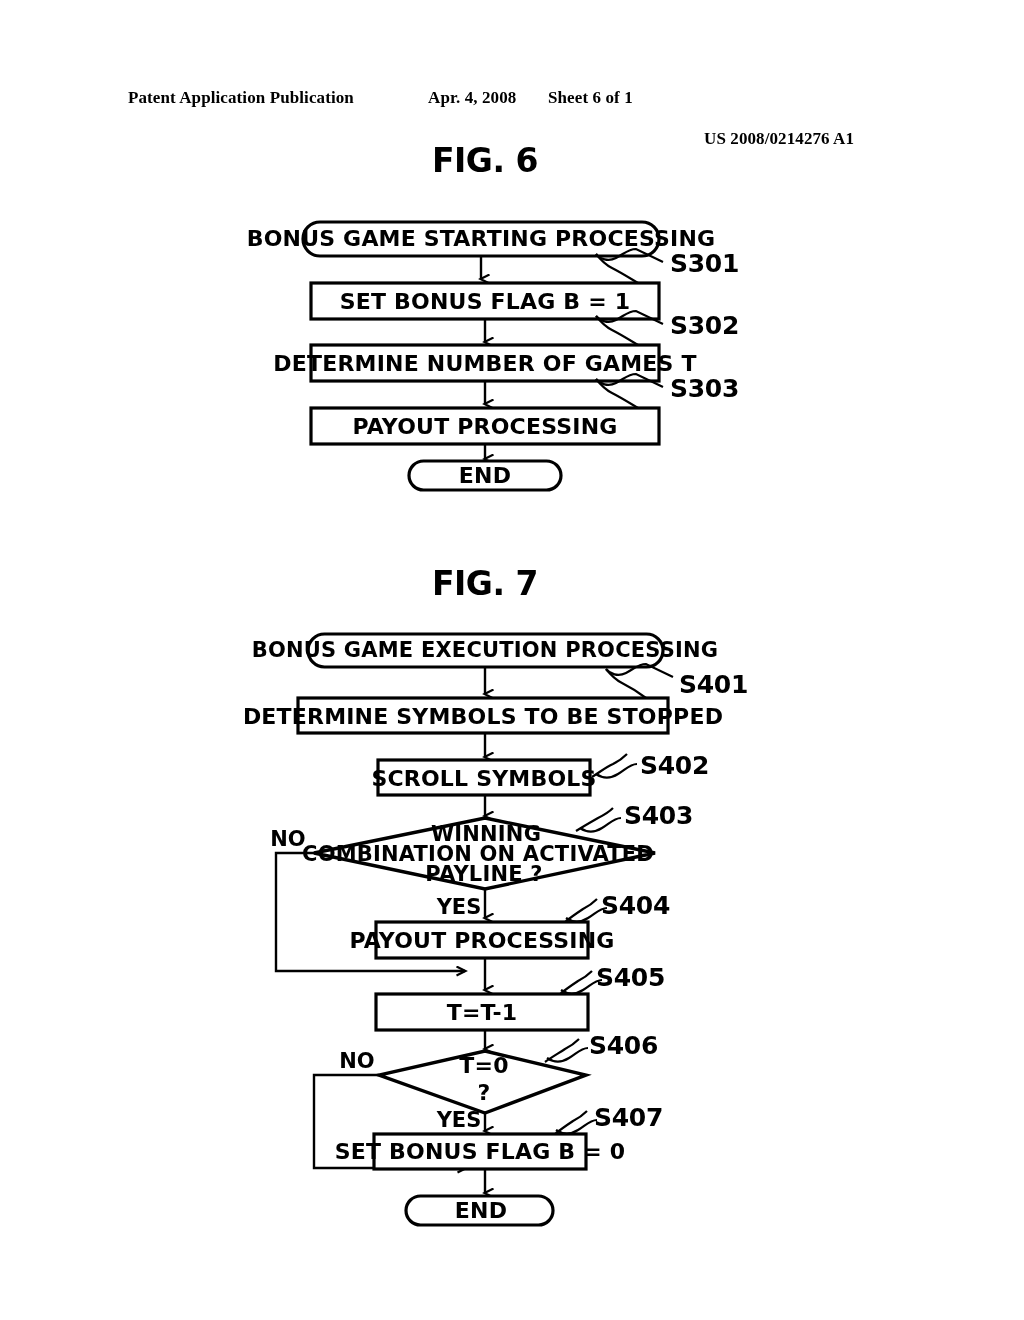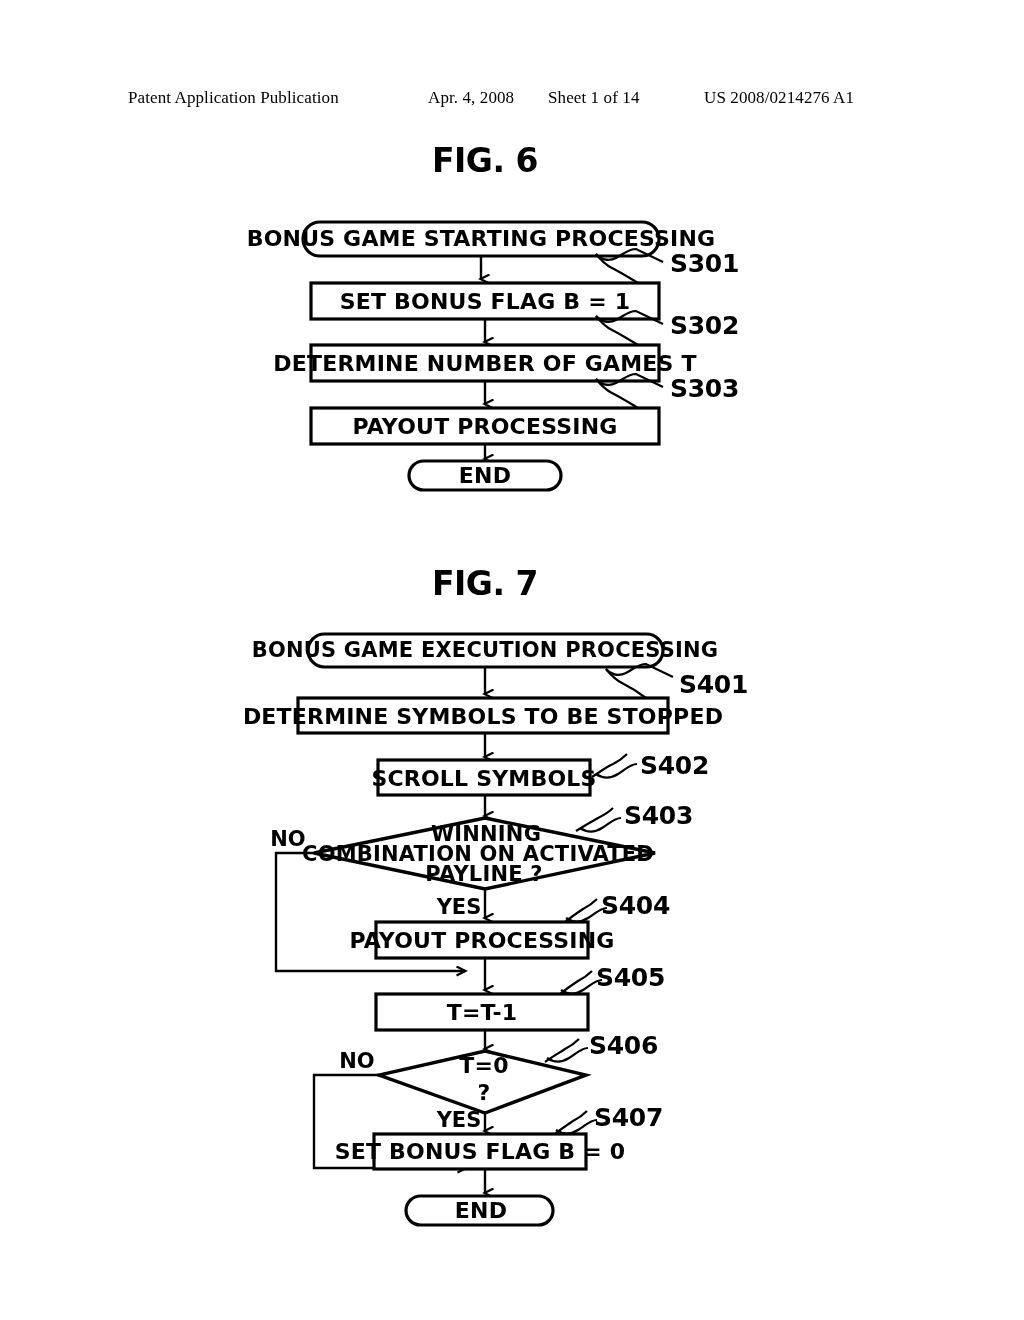--- a/index.html
+++ b/index.html
@@ -20,29 +20,29 @@
   
   .page-header {
     position: absolute;
     top: 88px;
     left: 0;
     width: 1024px;
     height: 24px;
     display: flex;
     align-items: baseline;
     font-family: "Liberation Serif", serif;
-    font-weight: normal;
+    font-weight: bold;
     font-size: 17px;
     letter-spacing: 0.1px;
     white-space: nowrap;
   }
   .hdr-pub   { position: absolute; left: 128px; }
   .hdr-date  { position: absolute; left: 428px; }
   .hdr-sheet { position: absolute; left: 548px; }
-  .hdr-num   { position: absolute; left: 704px; }
+  .hdr-num   { position: absolute; left: 704px; margin-top: 41px; }
 
   
   #figure-canvas {
     position: absolute;
     top: 0;
     left: 0;
     width: 1024px;
     height: 1320px;
   }
 
@@ -85,21 +85,21 @@
     fill: none;
     stroke-width: 2.2;
   }
 </style>
 </head>
 <body>
 
 <div class="page-header">
   <span class="hdr-pub">Patent Application Publication</span>
   <span class="hdr-date">Apr. 4, 2008</span>
-  <span class="hdr-sheet">Sheet 1 of 14</span>
+  <span class="hdr-sheet">Sheet 6 of 1</span>
   <span class="hdr-num">US 2008/0214276 A1</span>
 </div>
 
 <svg id="figure-canvas" viewBox="0 0 1024 1320" xmlns="http://www.w3.org/2000/svg">
 
   <defs>
     <marker id="arrowDown" markerWidth="12" markerHeight="12" refX="5" refY="9" orient="auto" markerUnits="userSpaceOnUse">
       <path d="M0.5,0.5 L5,9.5 L9.5,0.5" fill="none" stroke="#000" stroke-width="2.2"></path>
     </marker>
     <marker id="arrowRight" markerWidth="12" markerHeight="12" refX="9" refY="5" orient="auto" markerUnits="userSpaceOnUse">

